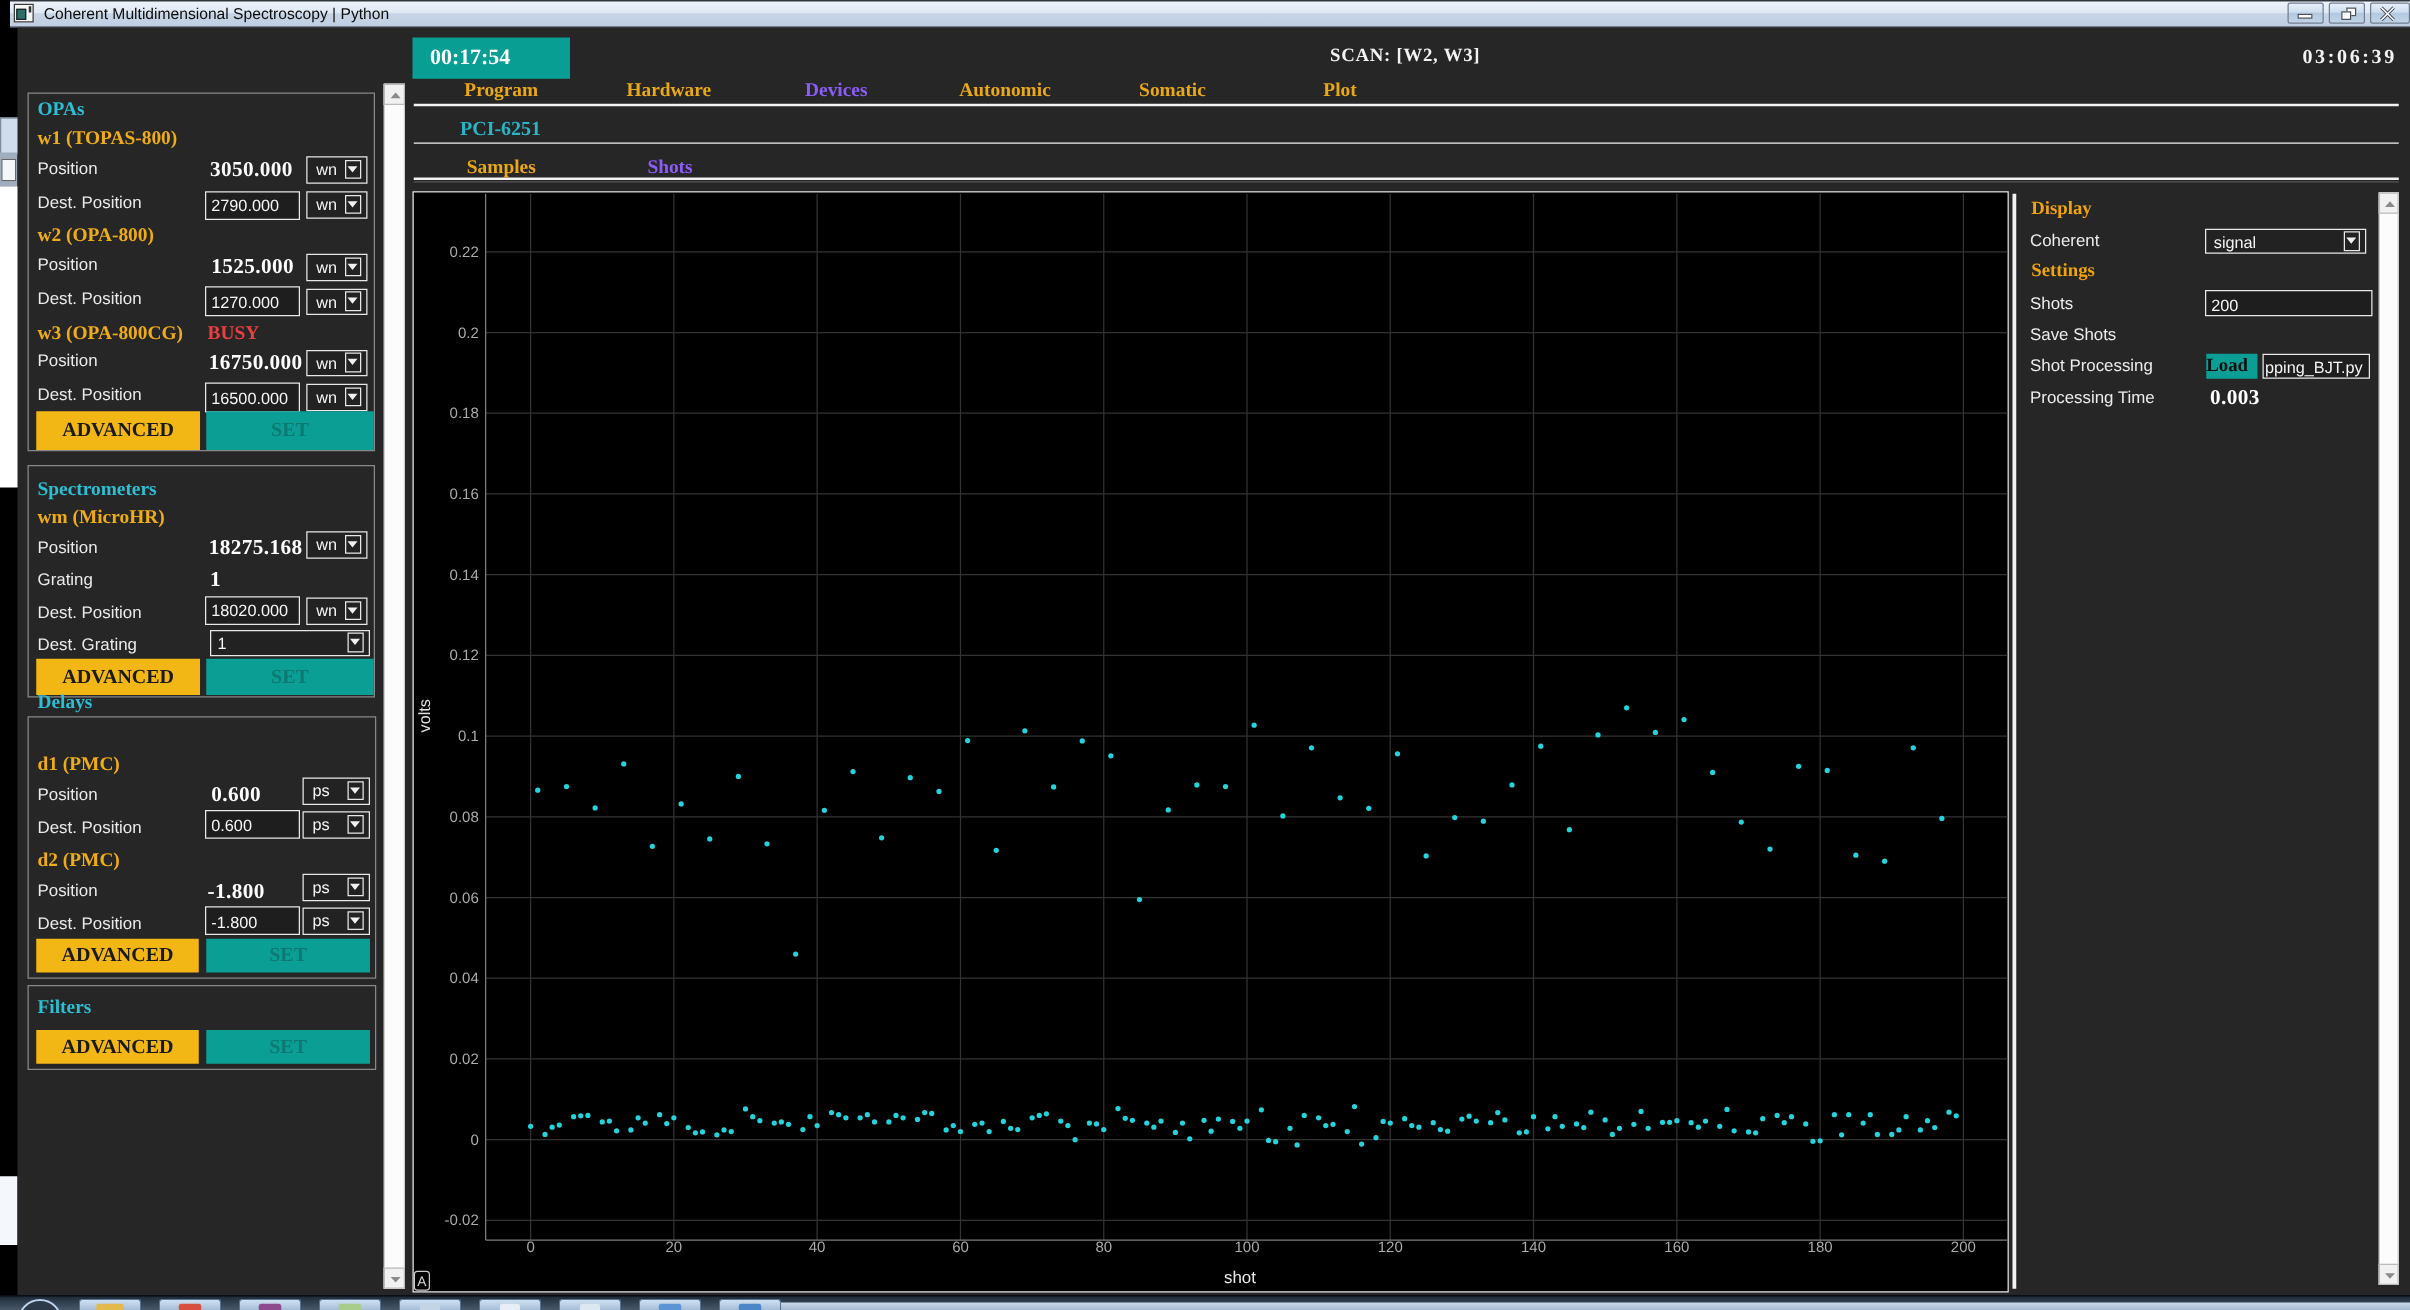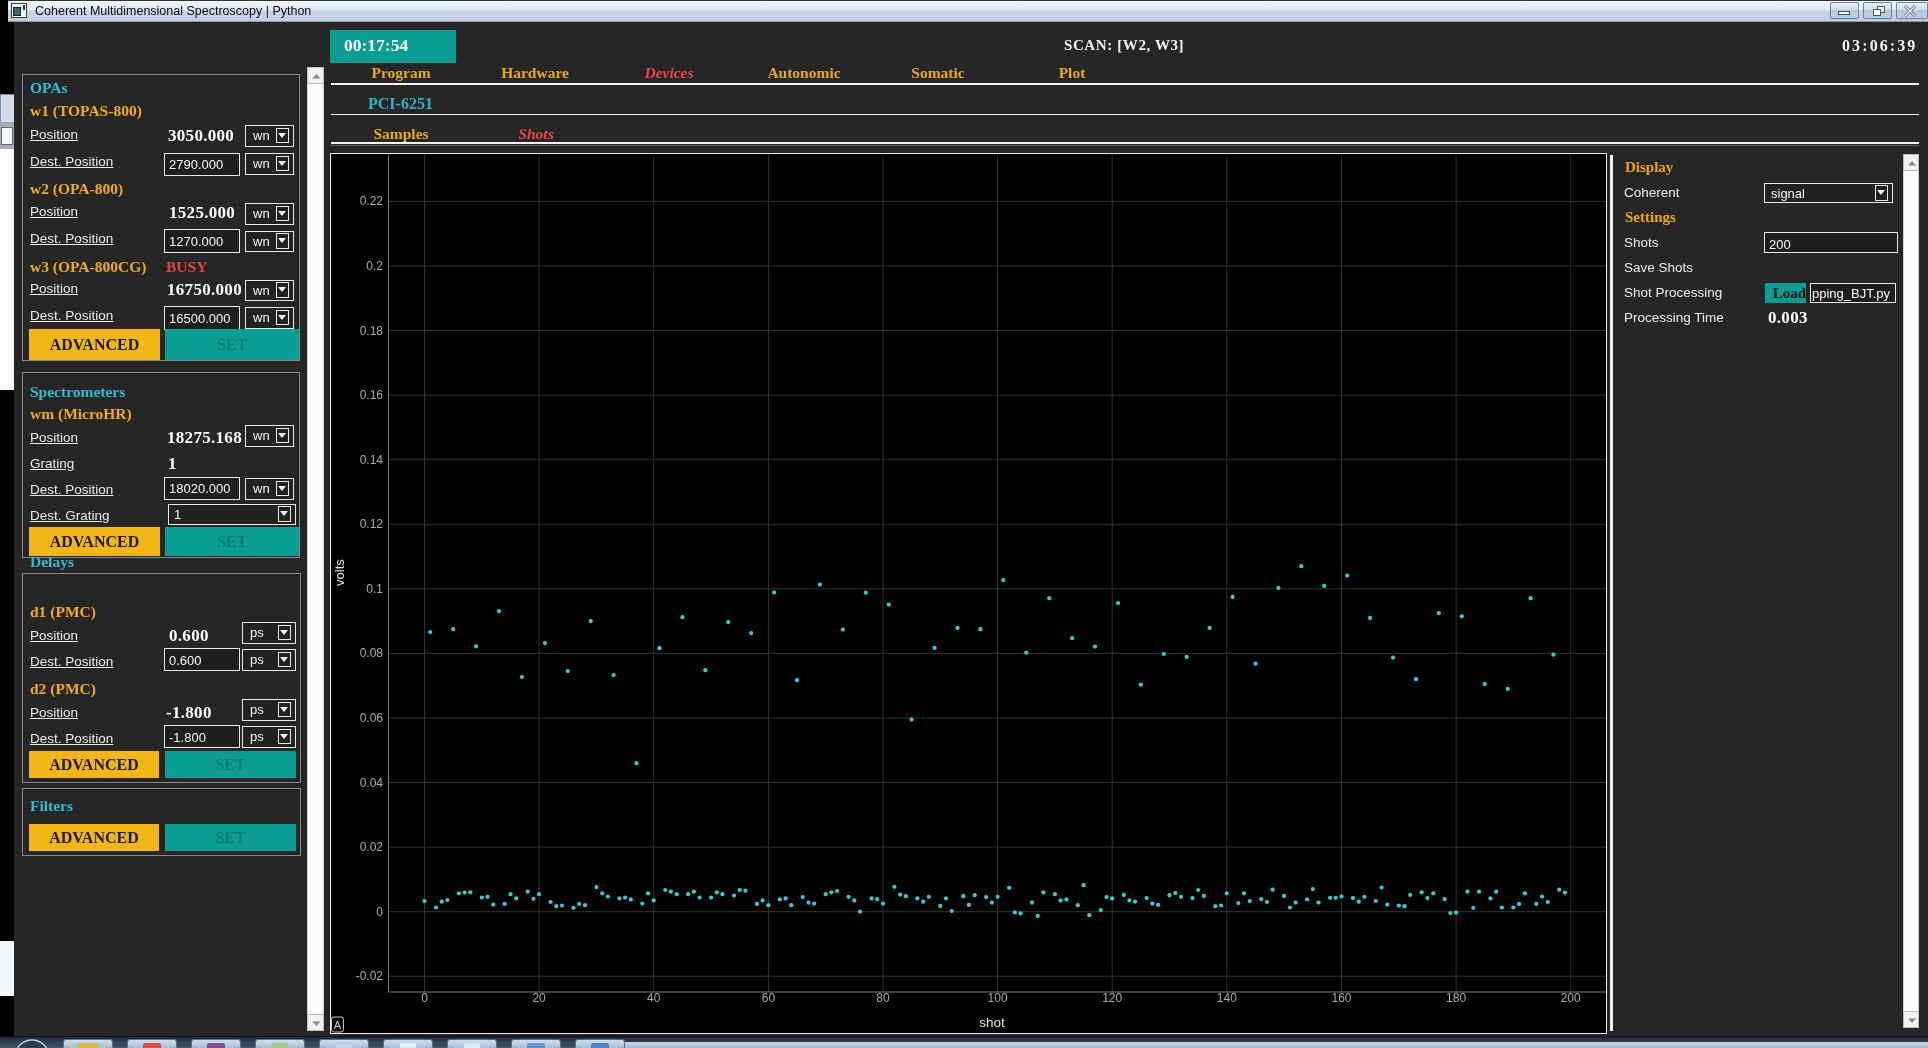--- a/index.html
+++ b/index.html
@@ -15,35 +15,35 @@
 .timer{position:absolute;left:330px;top:30px;width:126px;height:31px;line-height:31px;background:#089e94;
  color:#fff;font-family:"Liberation Serif",serif;font-weight:bold;font-size:17.5px;padding-left:14px;box-sizing:border-box;}
 .scan{position:absolute;left:1064px;top:37px;color:#f2f2f2;font-family:"Liberation Serif",serif;font-weight:bold;font-size:15px;letter-spacing:0.6px;}
 .clock{position:absolute;left:1842px;top:37px;width:72px;text-align:right;color:#f2f2f2;font-family:"Liberation Serif",serif;font-weight:bold;font-size:16px;letter-spacing:2.1px;}
 .gbox{position:absolute;border:1.5px solid #888;box-sizing:border-box;}
 .h-teal{position:absolute;color:#2cbfd4;font-family:Liberation Serif, serif;font-weight:bold;font-size:15.5px;}
 .h-yel{position:absolute;color:#f0ac14;font-family:"Liberation Serif",serif;font-weight:bold;font-size:15.5px;}
 .h-yel2{position:absolute;color:#f0a40a;font-family:"Liberation Serif",serif;font-weight:bold;font-size:15px;}
 .h-red{position:absolute;color:#e84040;font-family:"Liberation Serif",serif;font-weight:bold;font-size:15.5px;}
 .h-pci{position:absolute;color:#2ab5c6;font-family:"Liberation Serif",serif;font-weight:bold;font-size:16px;}
-.lab{position:absolute;color:#eaeaea;font-size:13.5px;text-decoration:underline;}
+.lab{position:absolute;color:#eaeaea;font-size:13.5px;}
 .lab2{position:absolute;color:#ececec;font-size:13.5px;}
 .val{position:absolute;color:#fdfdfd;font-family:"Liberation Serif",serif;font-weight:bold;font-size:17px;letter-spacing:0.3px;}
 .inp{position:absolute;border:1.5px solid #e8e8e8;box-sizing:border-box;background:#1e1e1e;overflow:hidden;}
 .inp span{position:absolute;left:4px;top:3.5px;color:#f5f5f5;font-size:13px;white-space:nowrap;}
 .dd{position:absolute;border:1.5px solid #e8e8e8;box-sizing:border-box;background:#222;}
 .ddt{position:absolute;top:2px;color:#f5f5f5;font-size:13px;}
 .dda{position:absolute;top:1.5px;width:12.5px;height:15.5px;border:1px solid #e8e8e8;background:#222;box-sizing:border-box;}
 .dda i{position:absolute;left:1px;top:4px;width:0;height:0;border-left:4.5px solid transparent;border-right:4.5px solid transparent;border-top:5.5px solid #f0f0f0;}
 .badv{position:absolute;background:#f3b715;color:#1a1a1a;text-align:center;font-family:"Liberation Serif",serif;font-weight:bold;font-size:16px;}
 .bset{position:absolute;background:#0a9e94;color:#0c7a72;text-align:center;font-family:"Liberation Serif",serif;font-weight:bold;font-size:16px;}
-.bload{position:absolute;background:#0a9e94;color:#111;text-align:right;font-family:"Liberation Serif",serif;font-weight:bold;font-size:15px;}
+.bload{position:absolute;background:#0a9e94;color:#111;text-align:left;font-family:"Liberation Serif",serif;font-weight:bold;font-size:15px;}
 .tab{position:absolute;text-align:center;font-family:"Liberation Serif",serif;font-weight:bold;font-size:15.5px;height:18px;}
 .t-yel{color:#eaa816;}
-.t-teal{color:#ef4444;font-style:italic;}
+.t-teal{color:#8b5cf6;}
 .uline{position:absolute;left:331px;width:1588px;height:2px;background:#f2f2f2;}
 .sbar{position:absolute;background:#fcfcfc;border:1px solid #d0d0d0;box-sizing:border-box;}
 .sbtn{position:absolute;background:#f1f1f1;border:1px solid #bbb;box-sizing:border-box;}
 .taskbar{position:absolute;left:0;top:1036px;width:1928px;height:12px;background:linear-gradient(#1c2836,#31404f 45%,#48586a);border-top:1px solid #0a0f16;box-sizing:border-box;}
 </style></head>
 <body>
 <div id="app">
 <div style="position:absolute;left:0;top:94px;width:14px;height:28px;background:#cfdded;border:1px solid #7d8da0"></div>
 <div style="position:absolute;left:0;top:122px;width:14px;height:27px;background:#9fadbd"></div>
 <div style="position:absolute;left:1px;top:127px;width:10px;height:16px;background:#f4f7fa;border:1px solid #666"></div>

